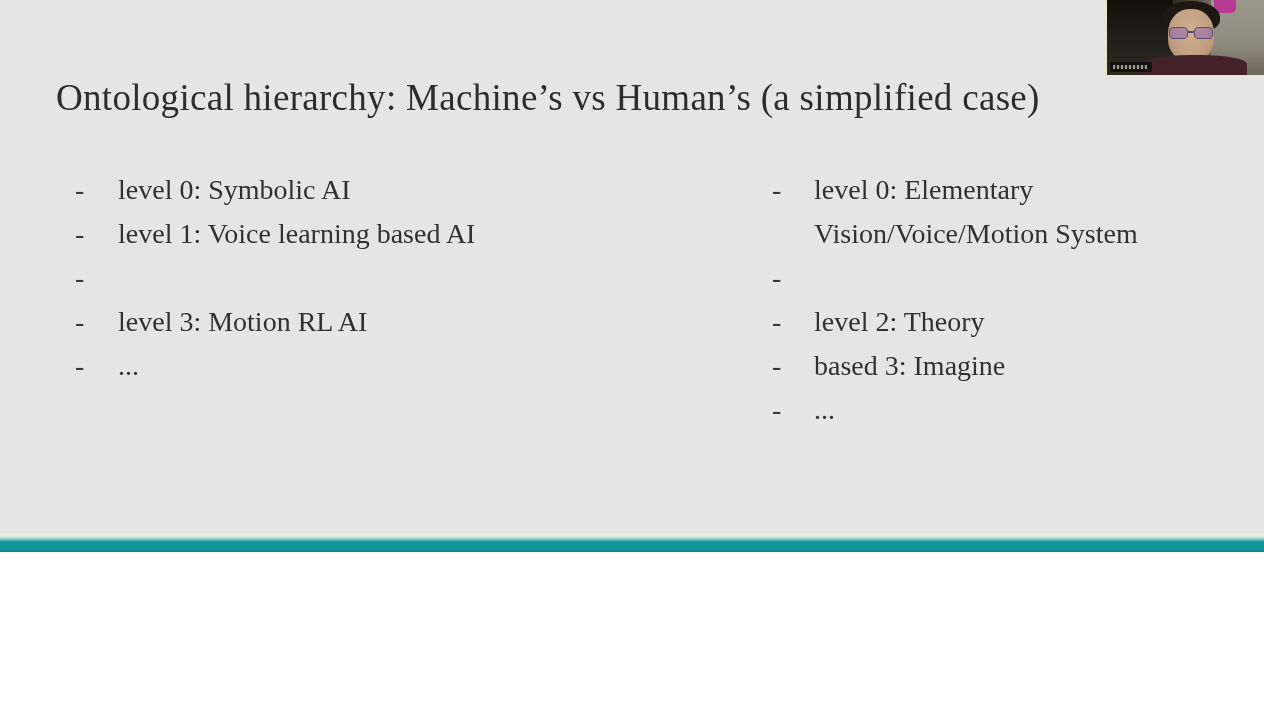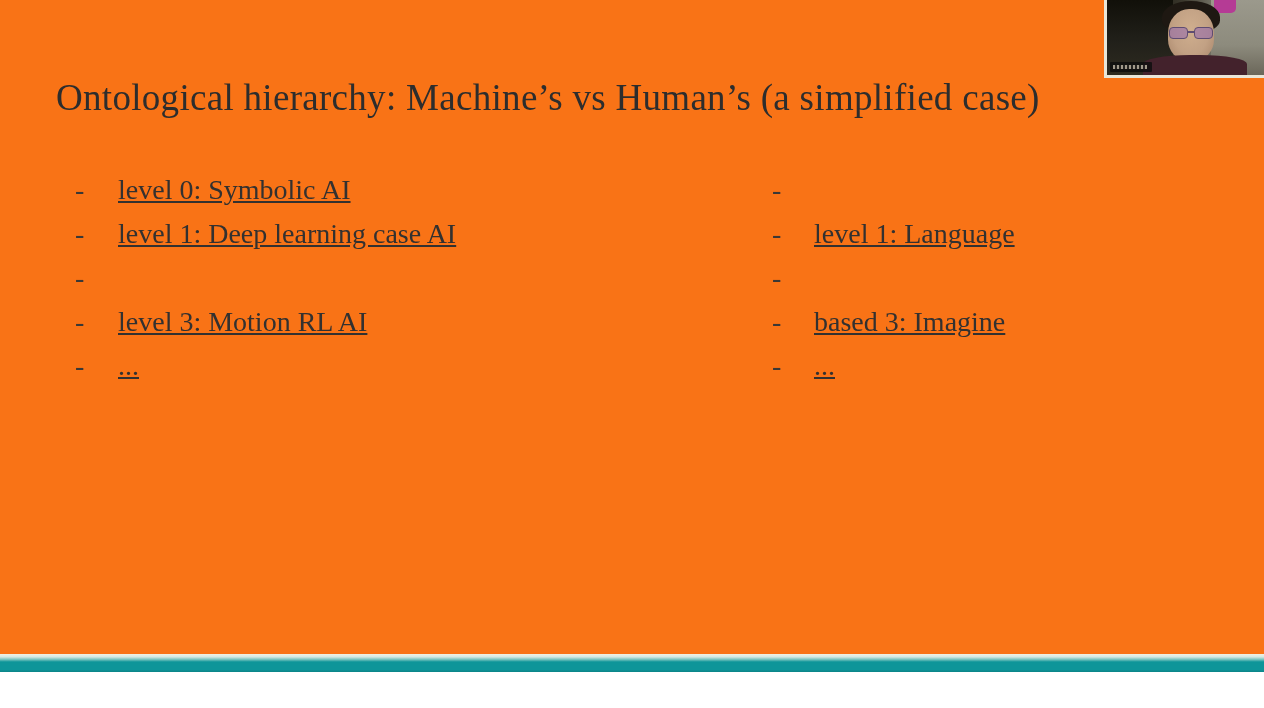--- a/index.html
+++ b/index.html
@@ -2,22 +2,22 @@
 <html><head>
 <meta charset="utf-8">
 <style>
   * { margin: 0; padding: 0; box-sizing: border-box; }
   html, body { width: 1264px; height: 708px; }
   body { font-family: "Liberation Serif", "DejaVu Serif", serif; }
 
   .screen {
     position: relative;
     width: 1264px;
-    height: 672px;
-    background: #f97316;
+    height: 552px;
+    background: #e5e5e5;
     overflow: hidden;
   }
 
   
   .slide-title {
     position: absolute;
     left: 56px;
     top: 76px;
     font-size: 37px;
     font-weight: 400;
@@ -40,21 +40,20 @@
   .li .dash {
     width: 43px;
     flex: 0 0 43px;
     line-height: 44px;
     color: #3a3836;
   }
   .list-human .li .dash { width: 42px; flex-basis: 42px; }
   .li .txt {
     line-height: 44px;
     white-space: pre-line;
-    text-decoration: underline;
   }
 
   
   .webcam {
     position: absolute;
     top: 0;
     right: 0;
     width: 160px;
     height: 78px;
     border-left: 3px solid #e9e6d8;
@@ -135,45 +134,47 @@
 
   <h1 class="slide-title">Ontological hierarchy: Machine’s vs Human’s (a simplified case)</h1>
 
   <div class="bullet-list list-machine">
     <div class="li">
       <span class="dash">-</span>
       <span class="txt">level 0: Symbolic AI</span>
     </div>
     <div class="li">
       <span class="dash">-</span>
-      <span class="txt">level 1: Deep learning case AI</span>
+      <span class="txt">level 1: Voice learning based AI</span>
     </div>
     <div class="li">
       <span class="dash">-</span>
     </div>
     <div class="li">
       <span class="dash">-</span>
       <span class="txt">level 3: Motion RL AI</span>
     </div>
     <div class="li">
       <span class="dash">-</span>
       <span class="txt">...</span>
     </div>
   </div>
 
   <div class="bullet-list list-human">
     <div class="li">
       <span class="dash">-</span>
-    </div>
-    <div class="li">
-      <span class="dash">-</span>
-      <span class="txt">level 1: Language</span>
-    </div>
-    <div class="li">
-      <span class="dash">-</span>
+      <span class="txt">level 0: Elementary
+Vision/Voice/Motion System</span>
+    </div>
+    <div class="li">
+      <span class="dash">-</span>
+    </div>
+    <div class="li">
+      <span class="dash">-</span>
+      <span class="txt">level 2: Theory</span>
     </div>
     <div class="li">
       <span class="dash">-</span>
       <span class="txt">based 3: Imagine</span>
     </div>
     <div class="li">
       <span class="dash">-</span>
       <span class="txt">...</span>
     </div>
   </div>

